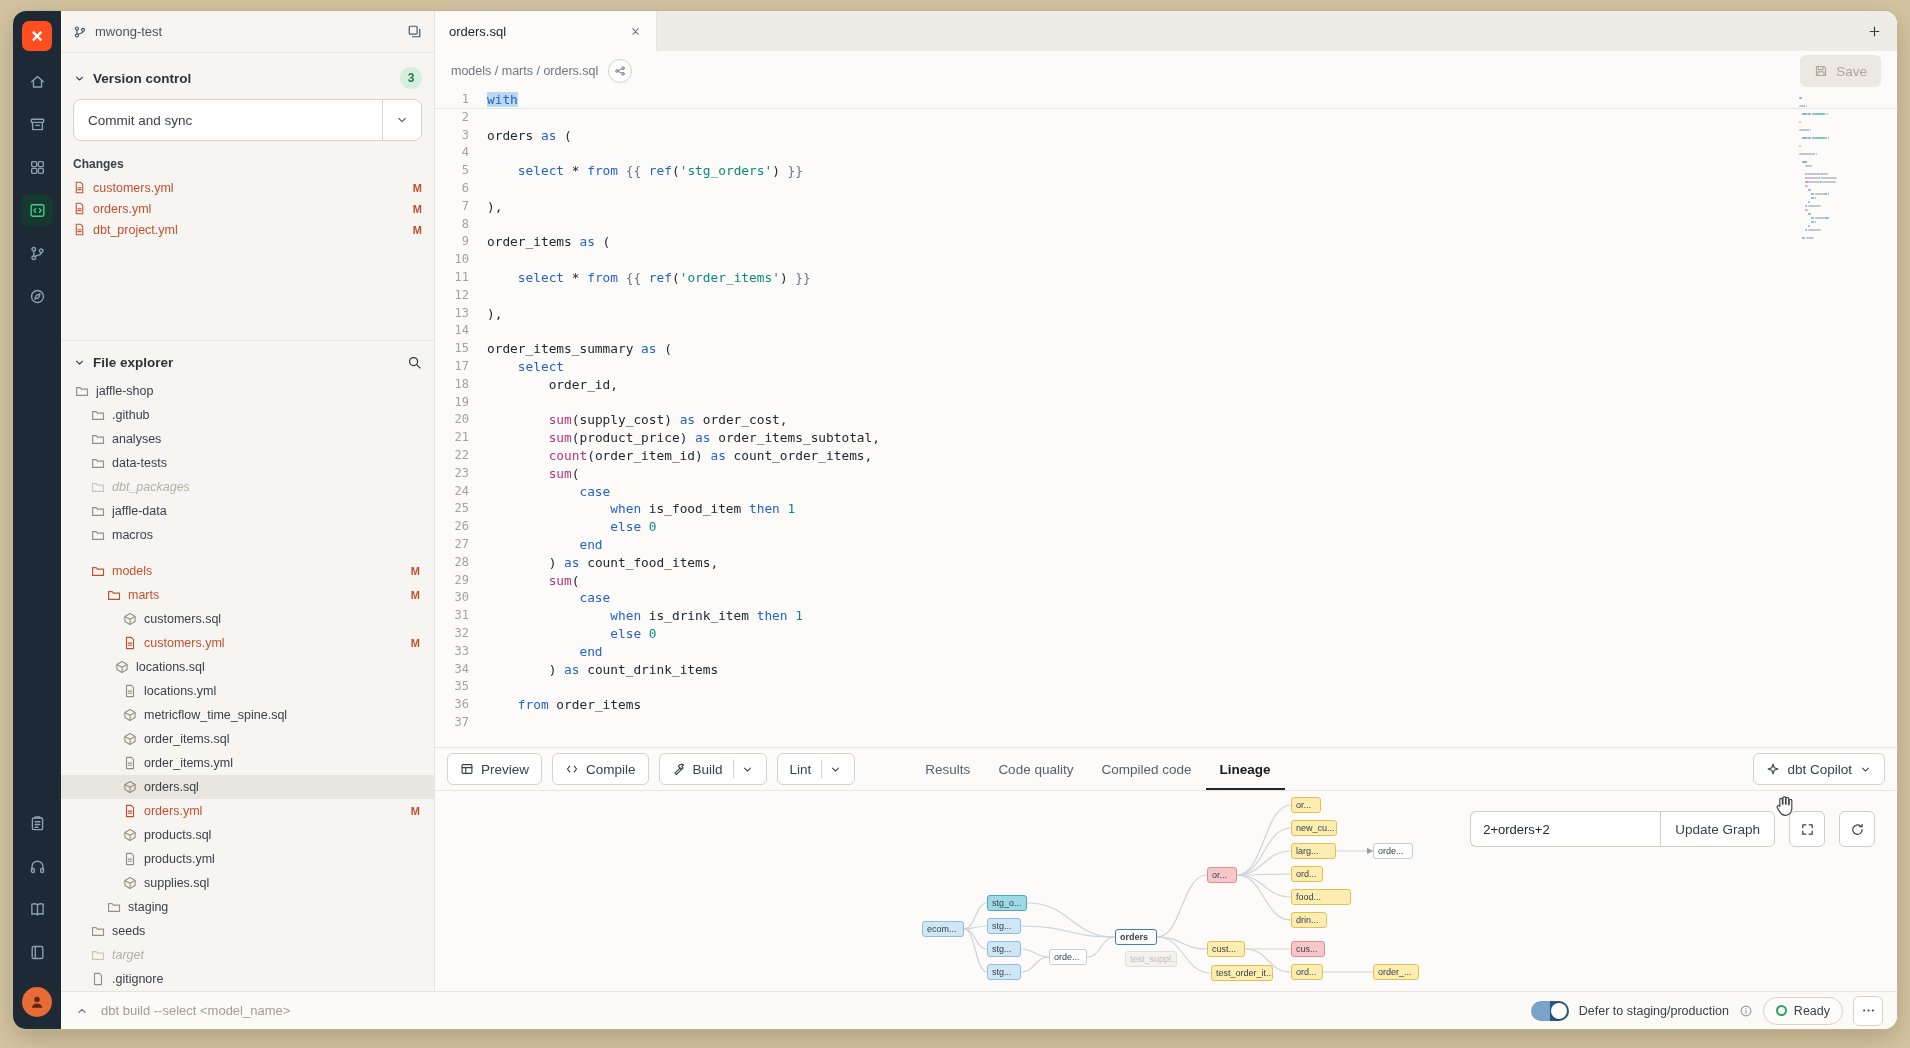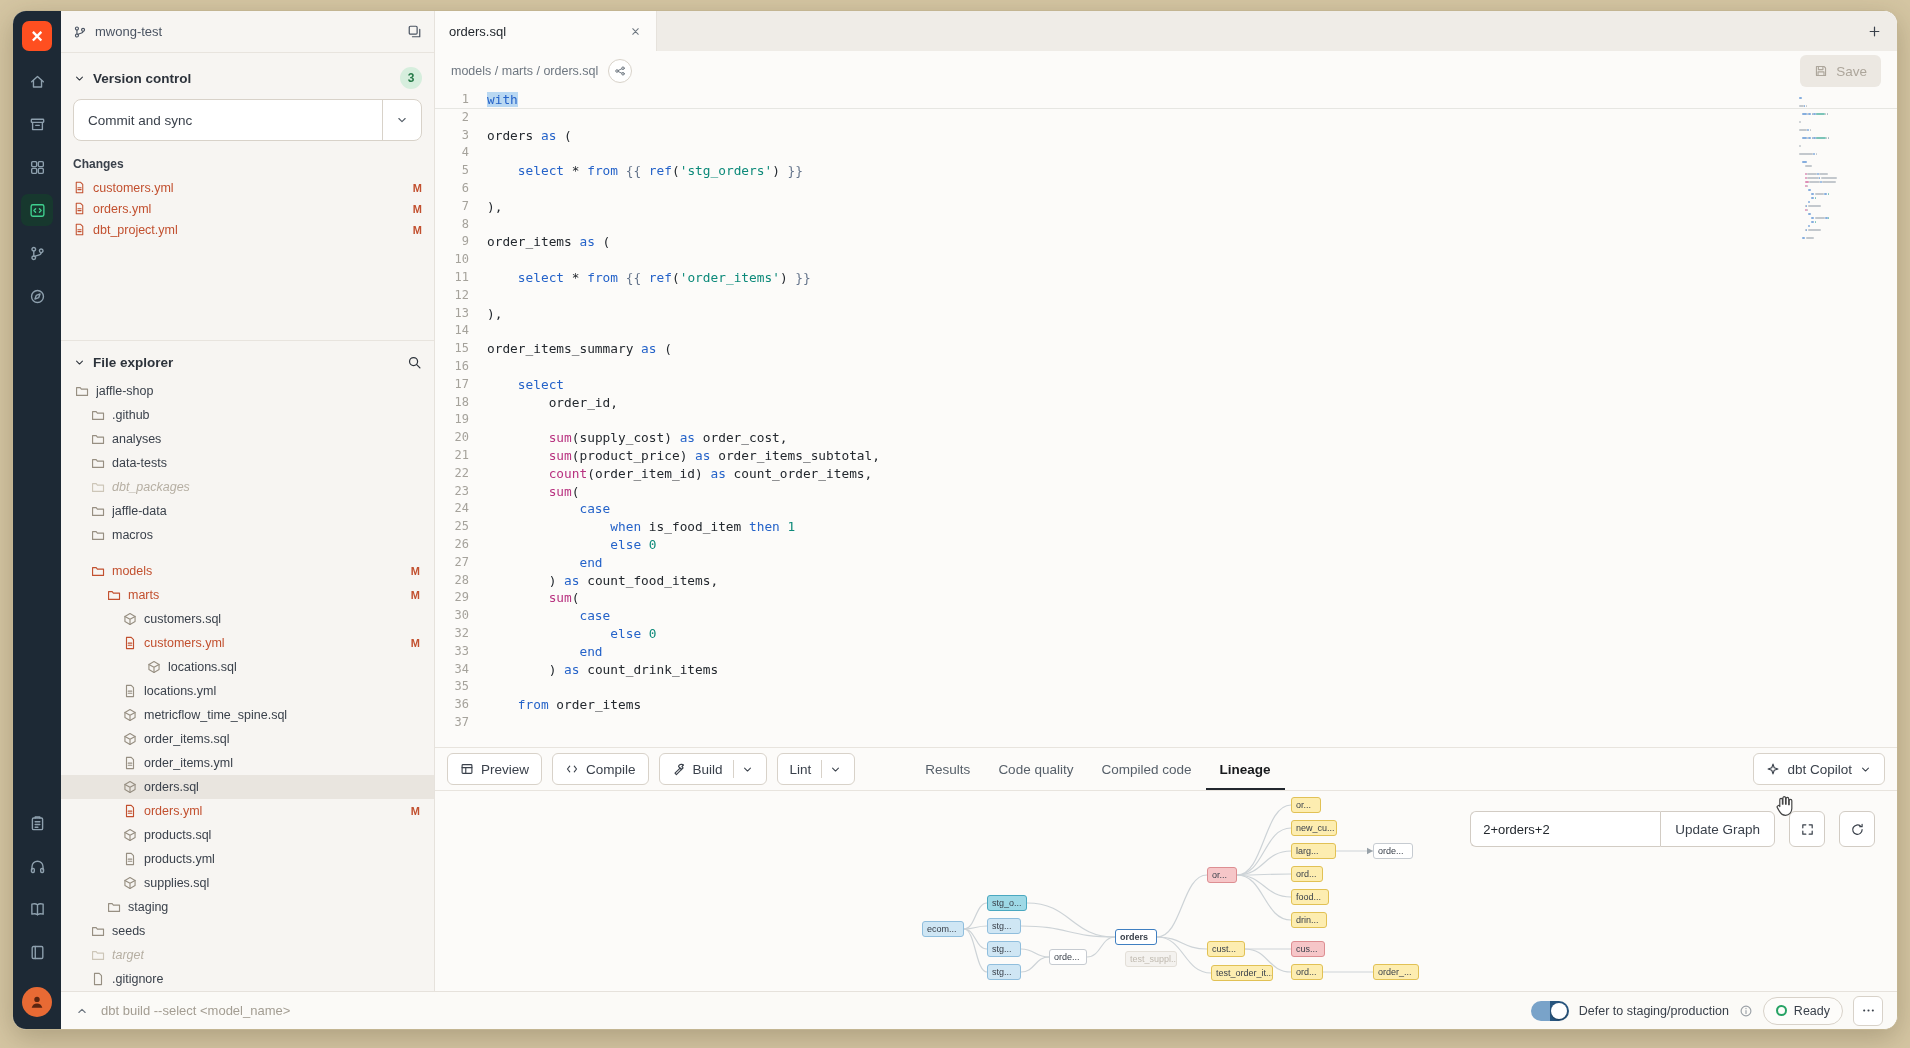--- a/index.html
+++ b/index.html
@@ -354,21 +354,21 @@
                 <span class="tree-label">customers.sql</span>
               </div>
               <div class="tree-row orange" style="padding-left: 62px;">
                 <svg viewBox="0 0 16 16" width="14" height="14" class="ic" fill="none" stroke="currentColor" stroke-width="1.3" stroke-linecap="round" stroke-linejoin="round">
                   <path d="M4 1.6h5.4L12 4.2v10.2H4z"></path>
                   <path d="M6 8.2h4M6 10.6h4"></path>
                 </svg>
                 <span class="tree-label">customers.yml</span>
                 <span class="mod">M</span>
               </div>
-              <div class="tree-row" style="padding-left: 86px;">
+              <div class="tree-row" style="padding-left: 54px;">
                 <svg viewBox="0 0 16 16" width="14" height="14" class="ic" fill="none" stroke="currentColor" stroke-width="1.3" stroke-linecap="round" stroke-linejoin="round">
                   <path d="M8 1.8 13.8 5.1v5.8L8 14.2 2.2 10.9V5.1z"></path>
                   <path d="M2.2 5.1 8 8.4l5.8-3.3M8 8.4v5.8"></path>
                 </svg>
                 <span class="tree-label">locations.sql</span>
               </div>
               <div class="tree-row" style="padding-left: 62px;">
                 <svg viewBox="0 0 16 16" width="14" height="14" class="ic" fill="none" stroke="currentColor" stroke-width="1.3" stroke-linecap="round" stroke-linejoin="round">
                   <path d="M4 1.6h5.4L12 4.2v10.2H4z"></path>
                   <path d="M6 8.2h4M6 10.6h4"></path>
@@ -558,24 +558,20 @@
               </div>
               <div class="code-row">
                 <span class="ln">14</span>
                 <span class="ct"></span>
               </div>
               <div class="code-row">
                 <span class="ln">15</span>
                 <span class="ct"><span class="tk-p">order_items_summary </span><span class="tk-kw">as</span><span class="tk-p"> (</span></span>
               </div>
               <div class="code-row">
-                <span class="ln">16</span>
-                <span class="ct"></span>
-              </div>
-              <div class="code-row">
                 <span class="ln">17</span>
                 <span class="ct"><span class="tk-p">    </span><span class="tk-kw">select</span></span>
               </div>
               <div class="code-row">
                 <span class="ln">18</span>
                 <span class="ct"><span class="tk-p">        order_id,</span></span>
               </div>
               <div class="code-row">
                 <span class="ln">19</span>
                 <span class="ct"></span>
@@ -616,20 +612,24 @@
                 <span class="ln">28</span>
                 <span class="ct"><span class="tk-p">        ) </span><span class="tk-kw">as</span><span class="tk-p"> count_food_items,</span></span>
               </div>
               <div class="code-row">
                 <span class="ln">29</span>
                 <span class="ct"><span class="tk-p">        </span><span class="tk-f">sum</span><span class="tk-p">(</span></span>
               </div>
               <div class="code-row">
                 <span class="ln">30</span>
                 <span class="ct"><span class="tk-p">            </span><span class="tk-kw">case</span></span>
+              </div>
+              <div class="code-row">
+                <span class="ln">31</span>
+                <span class="ct"><span class="tk-p">                </span><span class="tk-kw">when</span><span class="tk-p"> is_drink_item </span><span class="tk-kw">then</span><span class="tk-p"> </span><span class="tk-n">1</span></span>
               </div>
               <div class="code-row">
                 <span class="ln">32</span>
                 <span class="ct"><span class="tk-p">                </span><span class="tk-kw">else</span><span class="tk-p"> </span><span class="tk-n">0</span></span>
               </div>
               <div class="code-row">
                 <span class="ln">33</span>
                 <span class="ct"><span class="tk-p">            </span><span class="tk-kw">end</span></span>
               </div>
               <div class="code-row">
@@ -937,21 +937,21 @@
             <div class="lnode n-white" style="left: 614px; top: 158px; width: 38px;">orde...</div>
             <div class="lnode n-primary" style="left: 680px; top: 138px; width: 42px;">orders</div>
             <div class="lnode n-faded" style="left: 690px; top: 160px; width: 52px;">test_suppl...</div>
             <div class="lnode n-yellow" style="left: 772px; top: 150px; width: 38px;">cust...</div>
             <div class="lnode n-yellow" style="left: 776px; top: 174px; width: 62px;">test_order_it...</div>
             <div class="lnode n-pink" style="left: 772px; top: 76px; width: 30px;">or...</div>
             <div class="lnode n-yellow" style="left: 856px; top: 6px; width: 30px;">or...</div>
             <div class="lnode n-yellow" style="left: 856px; top: 29px; width: 46px;">new_cu...</div>
             <div class="lnode n-yellow" style="left: 856px; top: 52px; width: 45px;">larg...</div>
             <div class="lnode n-yellow" style="left: 856px; top: 75px; width: 32px;">ord...</div>
-            <div class="lnode n-yellow" style="left: 856px; top: 98px; width: 38px;">food...</div>
+            <div class="lnode n-yellow" style="left: 856px; top: 98px; width: 60px;">food...</div>
             <div class="lnode n-yellow" style="left: 856px; top: 121px; width: 36px;">drin...</div>
             <div class="lnode n-pink" style="left: 856px; top: 150px; width: 34px;">cus...</div>
             <div class="lnode n-yellow" style="left: 856px; top: 173px; width: 32px;">ord...</div>
             <div class="lnode n-white" style="left: 938px; top: 52px; width: 40px;">orde...</div>
             <div class="lnode n-yellow" style="left: 938px; top: 173px; width: 46px;">order_...</div>
           </div>
       </main>
     </div>
 
     <footer class="statusbar">

